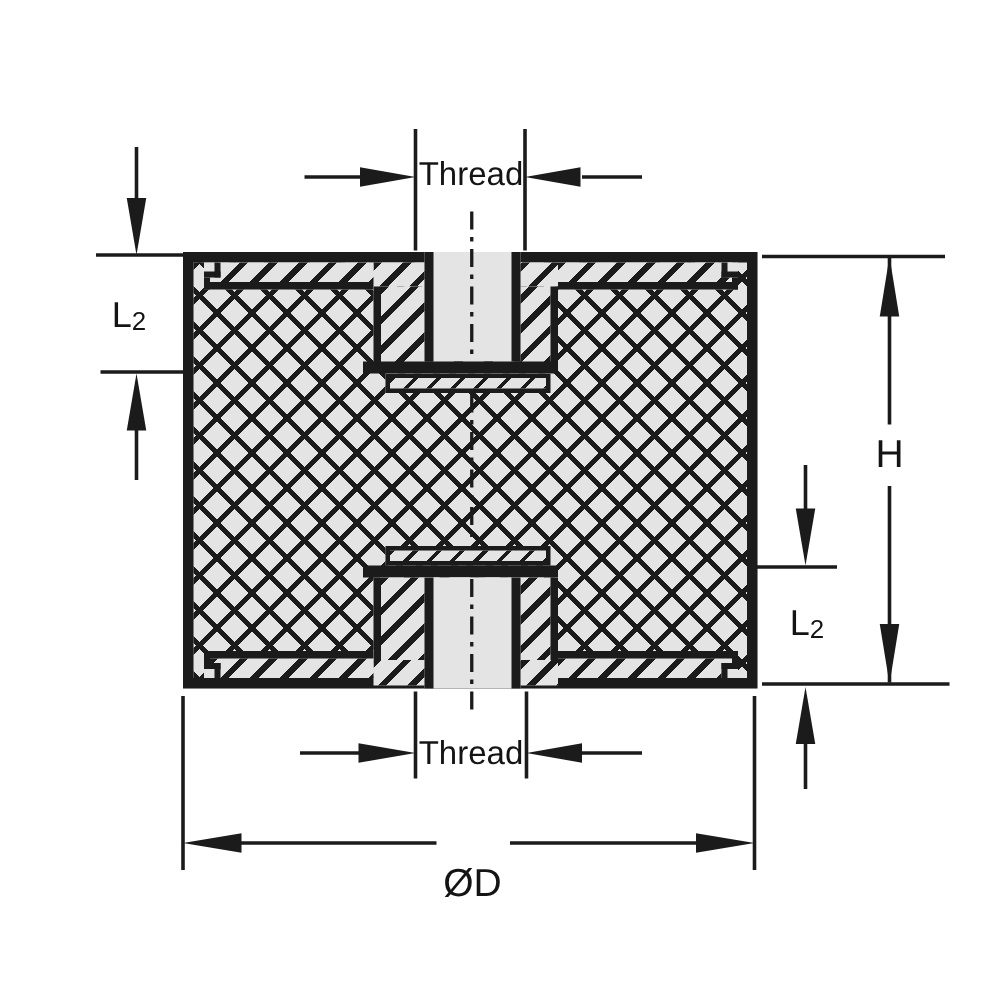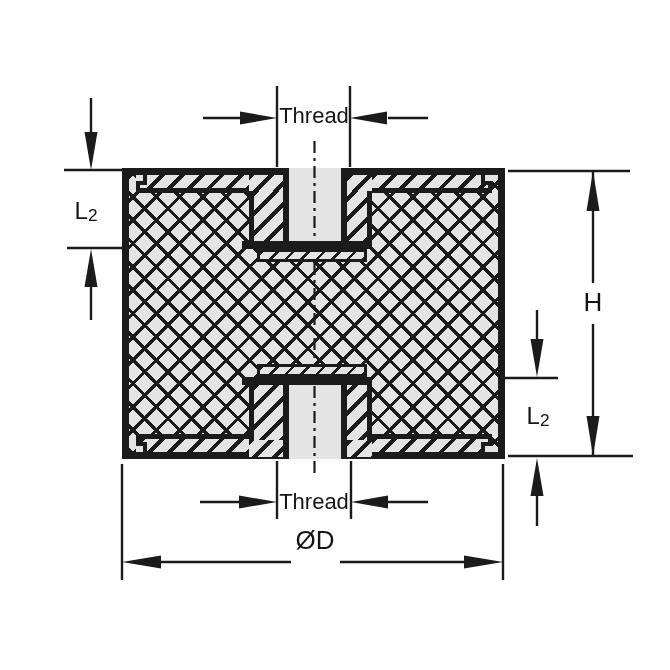--- a/index.html
+++ b/index.html
@@ -144,15 +144,15 @@
   </span>
 
   <span class="label big" style="left:563px;top:288px;width:60px;">H</span>
 
   <span class="label" style="left:503px;top:403px;width:70px;font-size:24px;">
     <span>L</span><span class="sub">2</span>
   </span>
 
   <span class="label" style="left:249px;top:490px;width:130px;">Thread</span>
 
-  <span class="label big" style="left:270px;top:526px;width:90px;">ØD</span>
+  <span class="label big" style="left:270px;top:574px;width:90px;">ØD</span>
 
 </div>
 
 </body></html>

